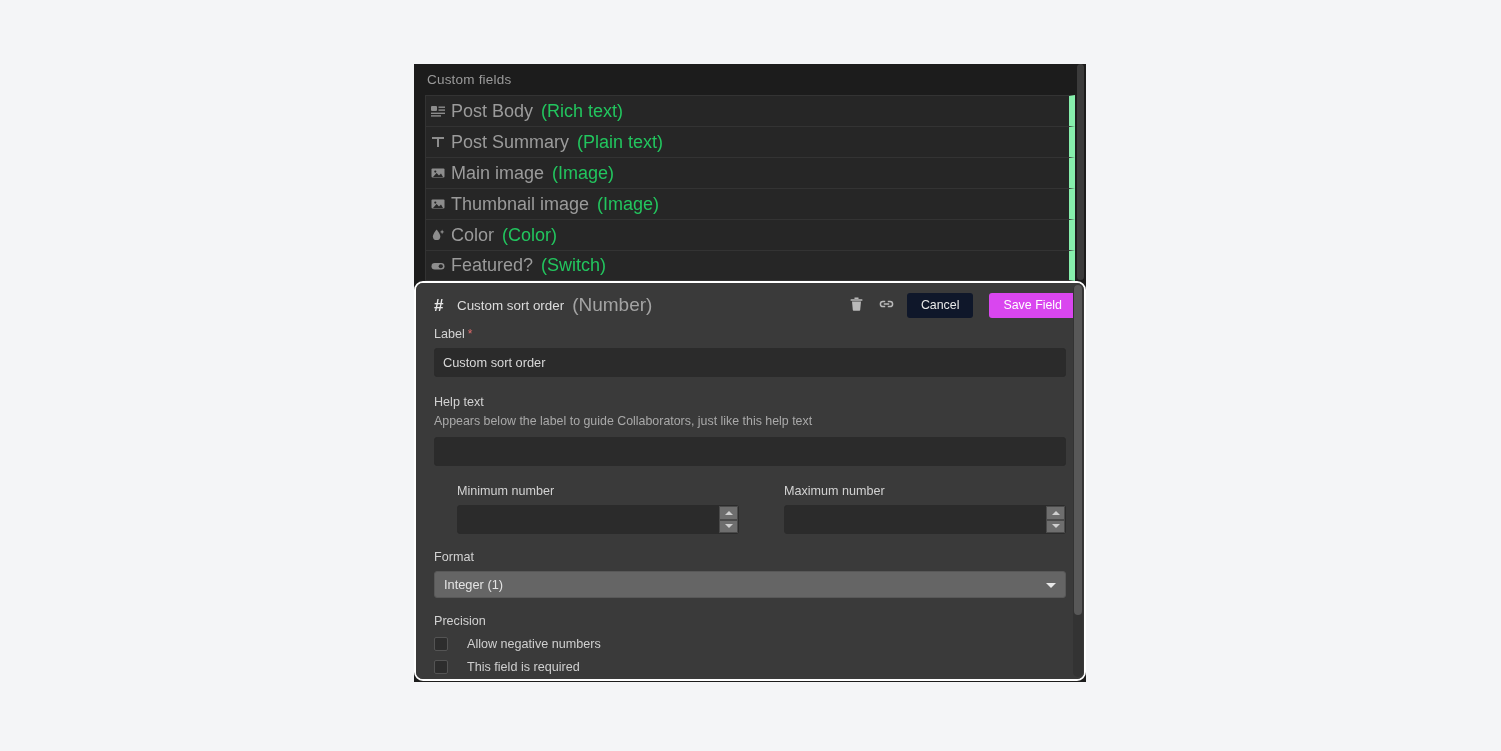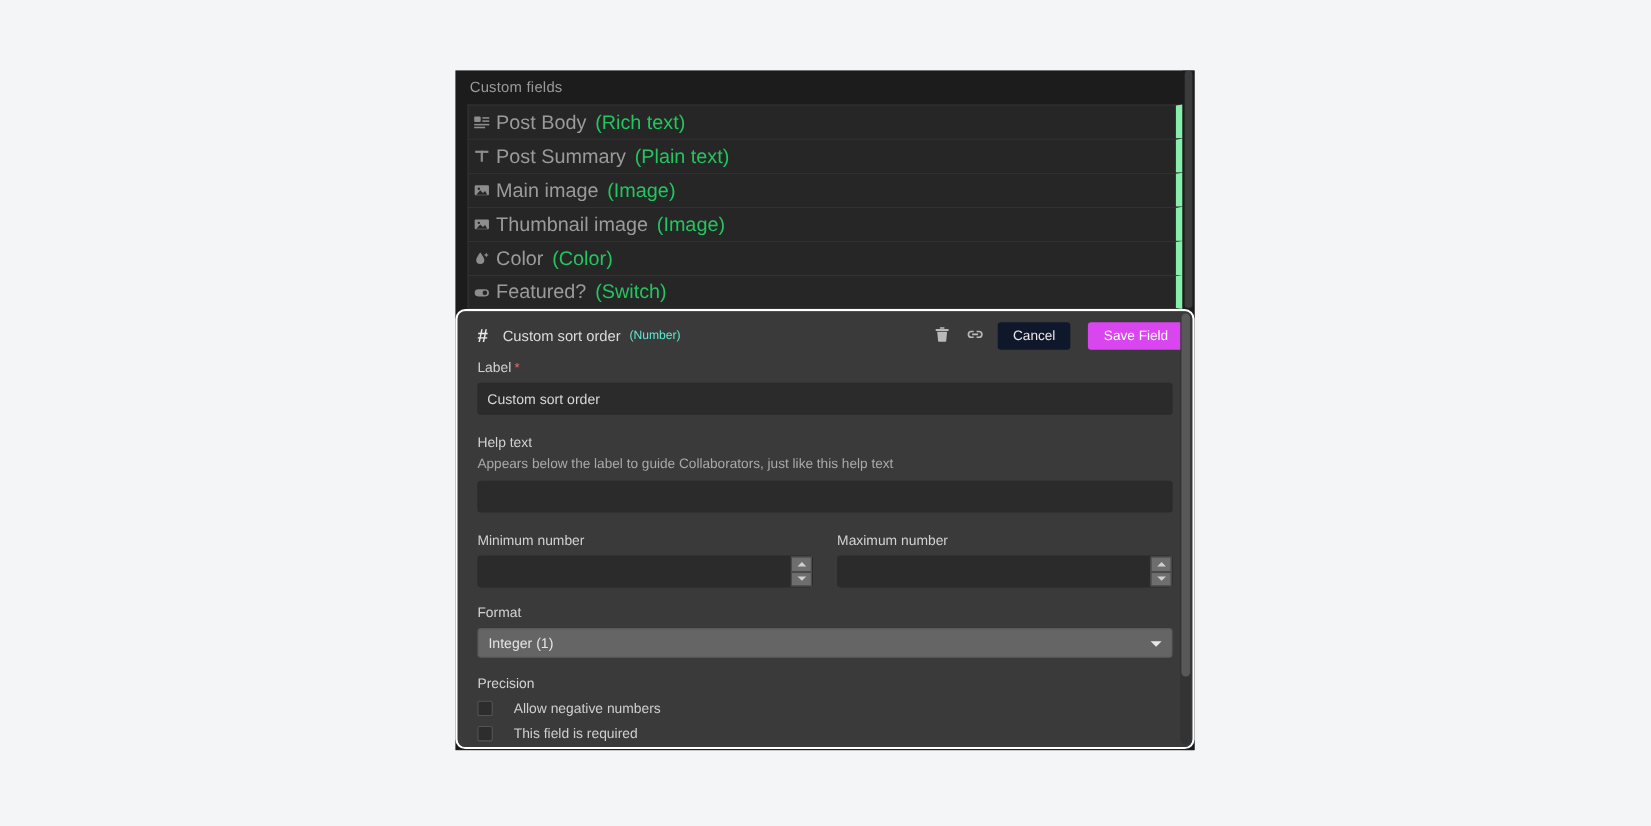--- a/index.html
+++ b/index.html
@@ -69,21 +69,21 @@
 
   .ed-head {
     display: flex; align-items: center;
     height: 44px;
     padding: 0 8px 0 18px;
   }
   .ed-title-wrap { display: flex; align-items: center; flex: 1; }
   .hash-icon { color: #e8e8e8; font-size: 17px; font-weight: bold; line-height: 1;
                width: 18px; display: inline-block; }
   .ed-title { color: #dcdcdc; font-size: 13.4px; margin-left: 5px; }
-  .ed-subtype { color: #5eead4; font-size: 11px; margin-left: 8px; }
+  .ed-subtype { color: #a3a3a3; font-size: 19px; margin-left: 8px; }
 
   .ed-actions { display: flex; align-items: center; gap: 10px; }
   .icon-btn {
     width: 20px; height: 20px;
     display: flex; align-items: center; justify-content: center;
     color: #b9b9b9; background: none; border: 0; cursor: pointer;
   }
   .btn {
     height: 25px;
     border: 0; border-radius: 3px;
@@ -108,21 +108,21 @@
     border-radius: 3px;
     color: #d8d8d8;
     font-size: 12.8px;
     font-family: "Liberation Sans", sans-serif;
     padding: 0 8px;
     outline: none;
   }
   .txt-input::placeholder { color: #6d6d6d; }
 
   .row-2 { display: flex; gap: 22px; }
-  .col { flex: 1; }
+  .col { flex: 1; margin-left: 23px; }
 
   .num-wrap { position: relative; }
   .num-wrap .txt-input { padding-right: 30px; }
   .spinner {
     position: absolute; right: 1px; top: 1px;
     width: 19px; height: 27px;
     display: flex; flex-direction: column;
   }
   .spin-btn {
     flex: 1;

